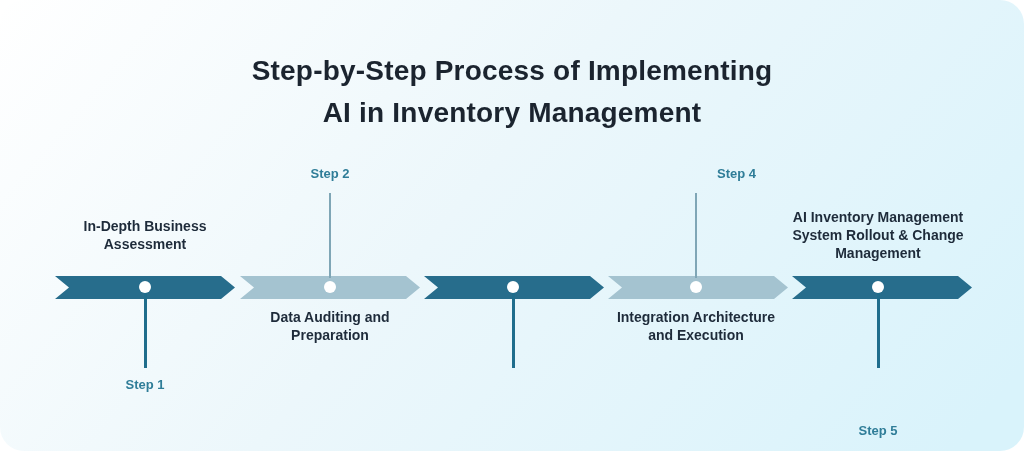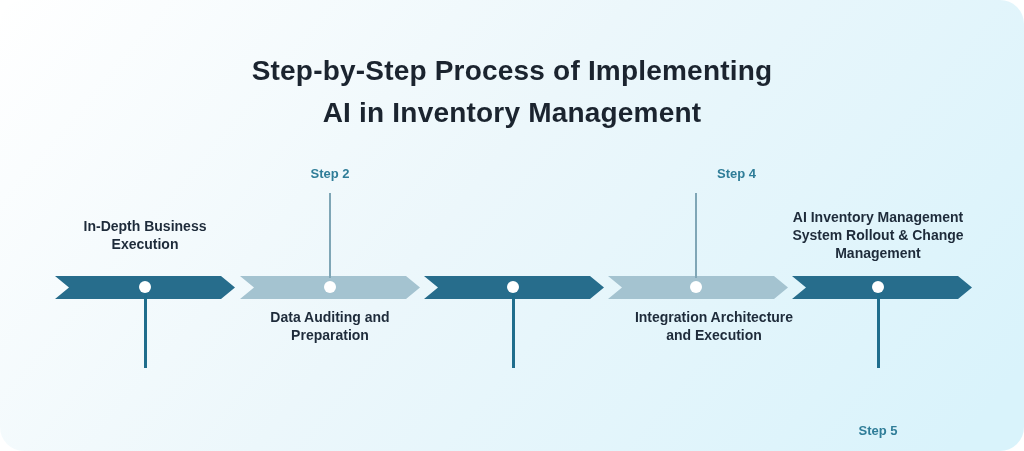--- a/index.html
+++ b/index.html
@@ -68,37 +68,38 @@
 
 <div class="canvas">
 
   <div class="page-title">Step-by-Step Process of Implementing
 AI in Inventory Management</div>
 
   <div class="segment dark" style="left:55px; width:180px;"></div>
   <div class="connector down" style="left:143.5px;"></div>
   <div class="dot" style="left:139px;"></div>
   <div class="step-title" style="left:40px; top:217px;">In-Depth Business
-Execution</div>
+Assessment</div>
+  <div class="step-label below" style="left:85px;">Step 1</div>
 
   <div class="segment light" style="left:240px; width:180px;"></div>
   <div class="connector up" style="left:329px;"></div>
   <div class="dot" style="left:324px;"></div>
   <div class="step-title" style="left:225px; top:308px;">Data Auditing and
 Preparation</div>
   <div class="step-label above" style="left:270px;">Step 2</div>
 
   <div class="segment dark" style="left:424px; width:180px;"></div>
   <div class="connector down" style="left:511.5px;"></div>
   <div class="dot" style="left:507px;"></div>
 
   <div class="segment light" style="left:608px; width:180px;"></div>
   <div class="connector up" style="left:695px;"></div>
   <div class="dot" style="left:690px;"></div>
-  <div class="step-title" style="left:609px; top:308px;">Integration Architecture
+  <div class="step-title" style="left:591px; top:308px;">Integration Architecture
 and Execution</div>
   <div class="step-label above" style="left:636px;text-align:right;">Step 4</div>
 
   <div class="segment dark" style="left:792px; width:180px;"></div>
   <div class="connector down" style="left:876.5px;"></div>
   <div class="dot" style="left:872px;"></div>
   <div class="step-title" style="left:773px; top:208px;">AI Inventory Management
 System Rollout &amp; Change
 Management</div>
   <div class="step-label below" style="left:818px;margin-top:46px;">Step 5</div>

